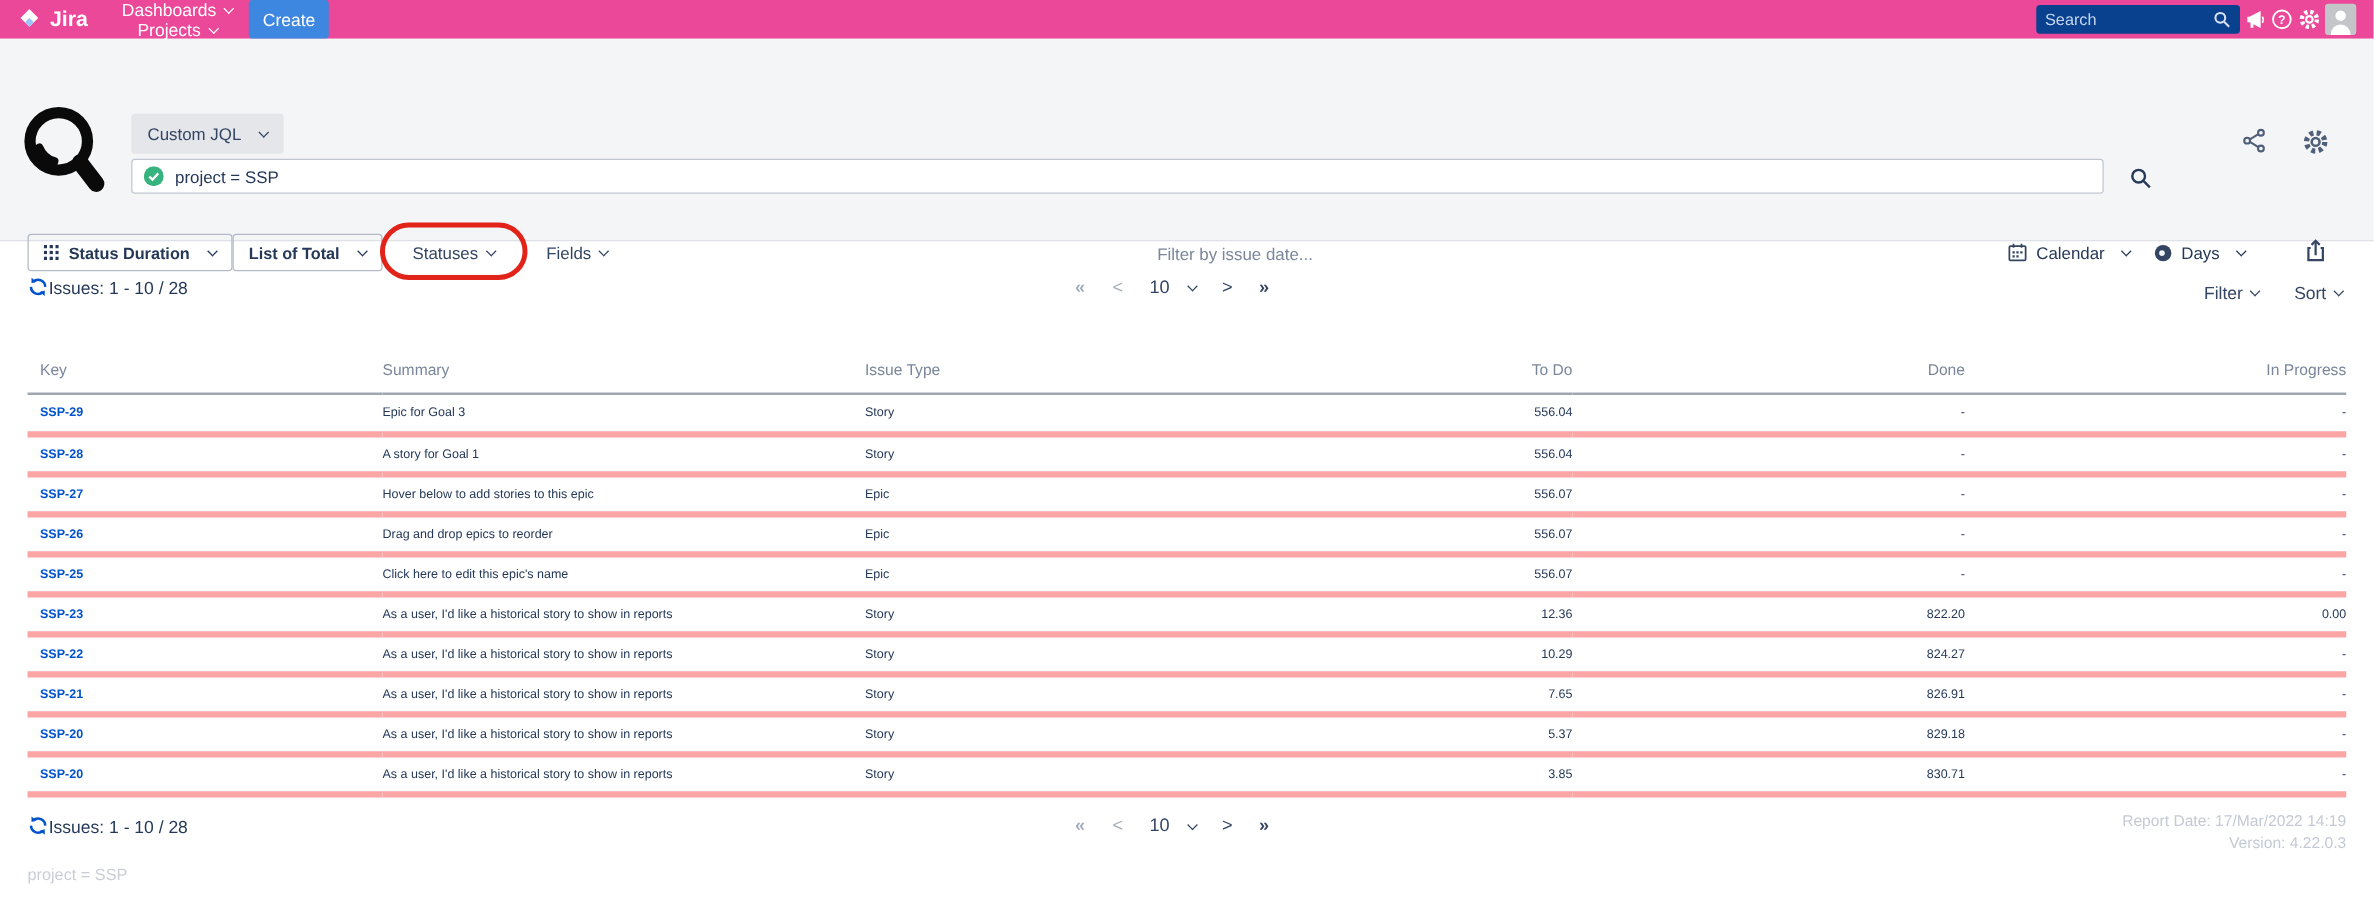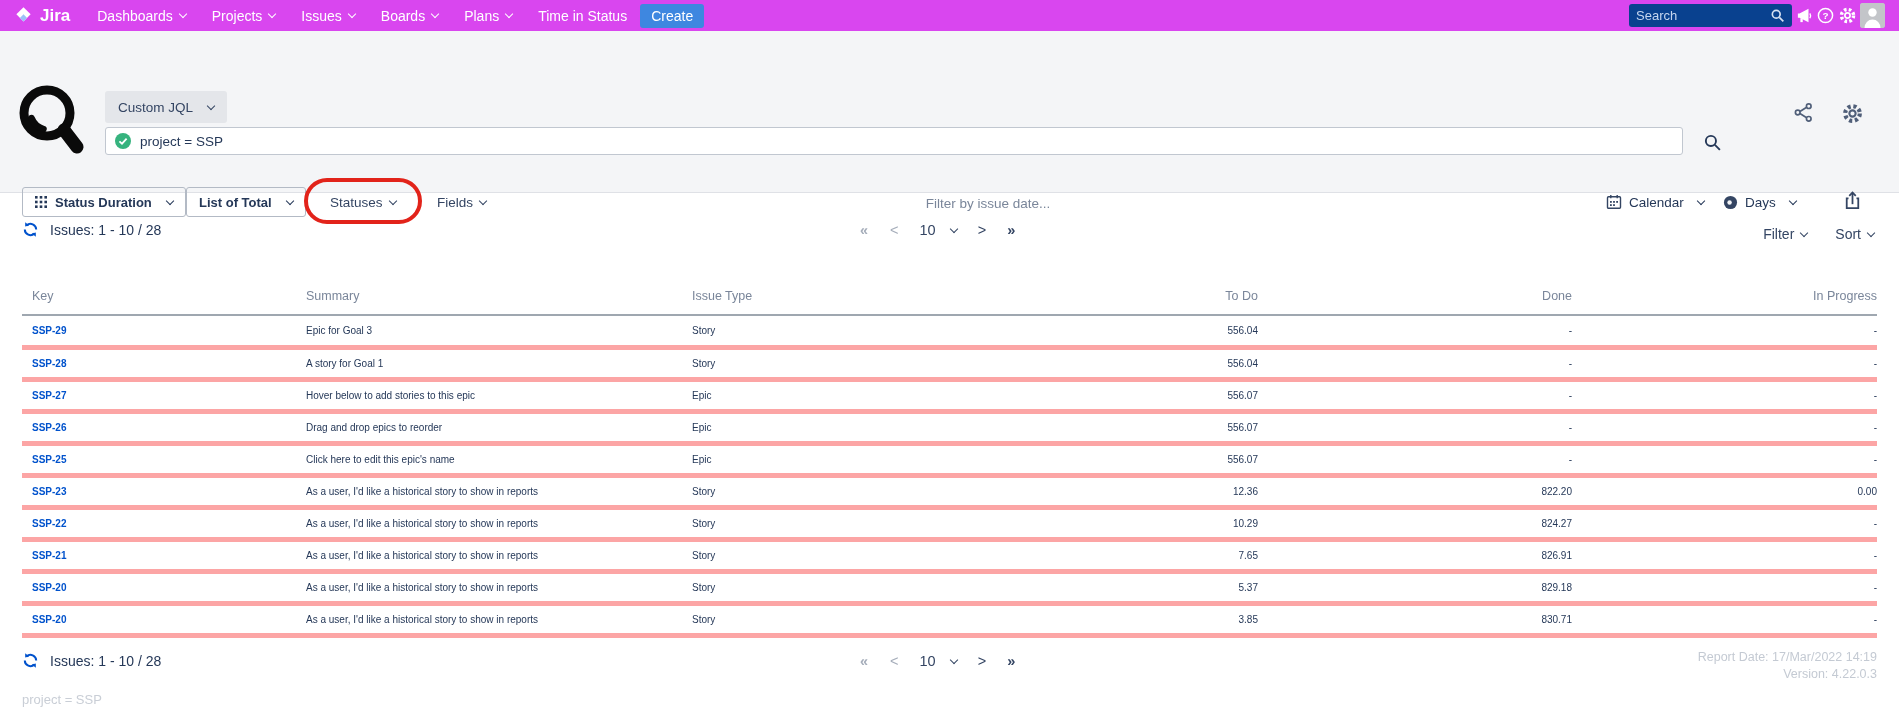--- a/index.html
+++ b/index.html
@@ -5,23 +5,23 @@
   * { box-sizing: border-box; margin: 0; padding: 0; }
   html,body { width:1899px; height:728px; }
   body {
     position: relative;
     font-family: "Liberation Sans", sans-serif;
     background:#fff;
     overflow:hidden;
     color:#253858;
   }
   
-  .navbar{position:absolute;top:0;left:0;width:1899px;height:31px;background:#d946ef;display:flex;align-items:center;padding:0 14px;}
+  .navbar{position:absolute;top:0;left:0;width:1899px;height:31px;background:#ec4899;display:flex;padding:0 14px;}
   .brand{display:flex;align-items:center;gap:7px;color:#fff;font-size:17px;font-weight:700;margin-right:14px;}
-  .nav-menu{display:flex;align-items:center;height:100%;}
+  .nav-menu{display:flex;align-items:center;height:100%;flex-direction:column;}
   .nav-item{color:#fff;font-size:14px;padding:0 13px;height:100%;display:flex;align-items:center;cursor:pointer;white-space:nowrap;}
   .chev{display:inline-block;width:6px;height:6px;border-right:1.6px solid currentColor;border-bottom:1.6px solid currentColor;transform:rotate(45deg);margin-left:7px;margin-top:-3px;}
   .create-btn{background:#3e87e0;color:#fff;font-size:14px;padding:4px 11px;border-radius:3px;border:none;cursor:pointer;}
   .nav-right{margin-left:auto;display:flex;align-items:center;gap:3px;}
   .nav-search{width:163px;height:23px;background:#09418f;border-radius:3px;display:flex;align-items:center;padding:0 7px;}
   .nav-search input{flex:1;min-width:0;background:transparent;border:none;outline:none;color:#fff;font-size:13px;font-family:inherit;}
   .nav-search input::placeholder{color:#c6d6ef;}
   .avatar{width:25px;height:25px;border-radius:3px;overflow:hidden;background:#c3c5c9;cursor:pointer;}
   
   .report-header{position:absolute;top:31px;left:0;width:1899px;height:162px;background:#f4f5f7;border-bottom:1px solid #dfe1e6;}
@@ -33,21 +33,21 @@
   .hdr-icon-btn{position:absolute;top:69px;background:none;border:none;cursor:pointer;padding:2px;}
   
   .tb-btn{position:absolute;top:156px;height:30px;display:inline-flex;align-items:center;gap:8px;padding:0 12px;border:1px solid #b3bac5;border-radius:3px;background:transparent;color:#253858;font-size:13px;font-weight:700;font-family:inherit;cursor:pointer;}
   .tb-label{position:absolute;top:156px;height:30px;display:inline-flex;align-items:center;color:#344563;font-size:13.5px;cursor:pointer;}
   .annotation-ellipse{position:absolute;left:304px;top:147px;width:118px;height:46px;border:4px solid #e2231a;border-radius:25px;pointer-events:none;}
   .date-filter{position:absolute;left:758px;top:158px;width:460px;height:28px;border:none;background:transparent;text-align:center;font-size:13.5px;color:#344563;font-family:inherit;outline:none;}
   .date-filter::placeholder{color:#7a869a;}
   .tb-right{color:#253858;font-size:13.5px;gap:7px;display:inline-flex;align-items:center;position:absolute;top:156px;height:30px;cursor:pointer;}
   .export-btn{position:absolute;left:1840px;top:157px;background:none;border:none;cursor:pointer;padding:2px;}
   
-  .issues-line{position:absolute;left:22px;display:flex;align-items:center;gap:11px;font-size:14px;color:#253858;}
+  .issues-line{position:absolute;left:22px;display:flex;align-items:center;font-size:14px;color:#253858;}
   .refresh-btn{background:none;border:none;cursor:pointer;padding:0;display:flex;}
   .pagination{position:absolute;left:860px;display:flex;align-items:center;gap:21px;font-size:14.5px;color:#344563;}
   .pg{cursor:pointer;}
   .pg-strong{font-weight:700;letter-spacing:1px;}
   .pg-disabled{color:#a5adba;}
   .pg-size{display:inline-flex;align-items:center;gap:8px;cursor:pointer;}
   .filter-sort{position:absolute;right:25px;top:226px;display:flex;gap:28px;font-size:14px;color:#344563;}
   .fs-item{display:inline-flex;align-items:center;cursor:pointer;}
   
   table.issues{position:absolute;left:22px;top:283px;width:1855px;border-collapse:collapse;table-layout:fixed;}

